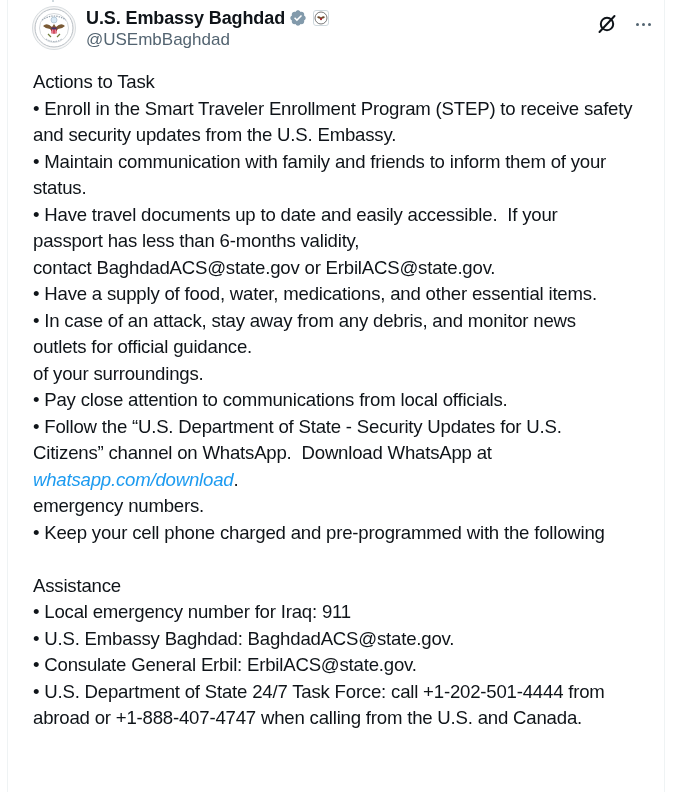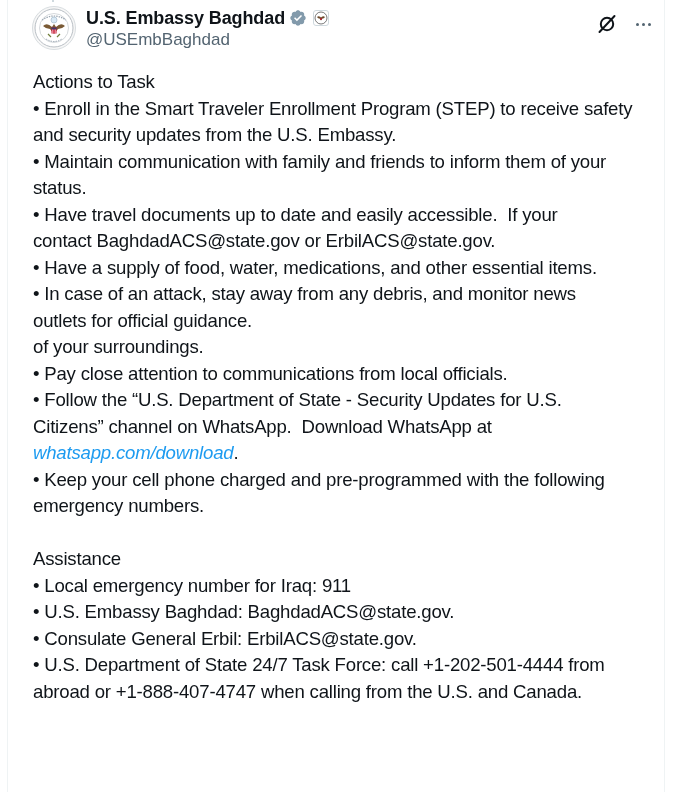--- a/index.html
+++ b/index.html
@@ -200,31 +200,32 @@
     </div>
   </div>
 
   <div class="body">
     <div class="line">Actions to Task</div>
     <div class="line">• Enroll in the Smart Traveler Enrollment Program (STEP) to receive safety</div>
     <div class="line">and security updates from the U.S. Embassy.</div>
     <div class="line">• Maintain communication with family and friends to inform them of your</div>
     <div class="line">status.</div>
     <div class="line">• Have travel documents up to date and easily accessible.  If your</div>
+    <div class="line">passport has less than 6-months validity,</div>
     <div class="line">contact BaghdadACS@state.gov or ErbilACS@state.gov.</div>
     <div class="line">• Have a supply of food, water, medications, and other essential items.</div>
     <div class="line">• In case of an attack, stay away from any debris, and monitor news</div>
     <div class="line">outlets for official guidance.</div>
     <div class="line">of your surroundings.</div>
     <div class="line">• Pay close attention to communications from local officials.</div>
     <div class="line">• Follow the “U.S. Department of State - Security Updates for U.S.</div>
     <div class="line">Citizens” channel on WhatsApp.  Download WhatsApp at</div>
     <div class="line"><a class="link">whatsapp.com/download</a><span>.</span></div>
+    <div class="line">emergency numbers.</div>
     <div class="line">• Keep your cell phone charged and pre-programmed with the following</div>
-    <div class="line">emergency numbers.</div>
     <div class="blank"></div>
     <div class="line">Assistance</div>
     <div class="line">• Local emergency number for Iraq: 911</div>
     <div class="line">• U.S. Embassy Baghdad: BaghdadACS@state.gov.</div>
     <div class="line">• Consulate General Erbil: ErbilACS@state.gov.</div>
     <div class="line">• U.S. Department of State 24/7 Task Force: call +1-202-501-4444 from</div>
     <div class="line">abroad or +1-888-407-4747 when calling from the U.S. and Canada.</div>
   </div>
 </div>
 

